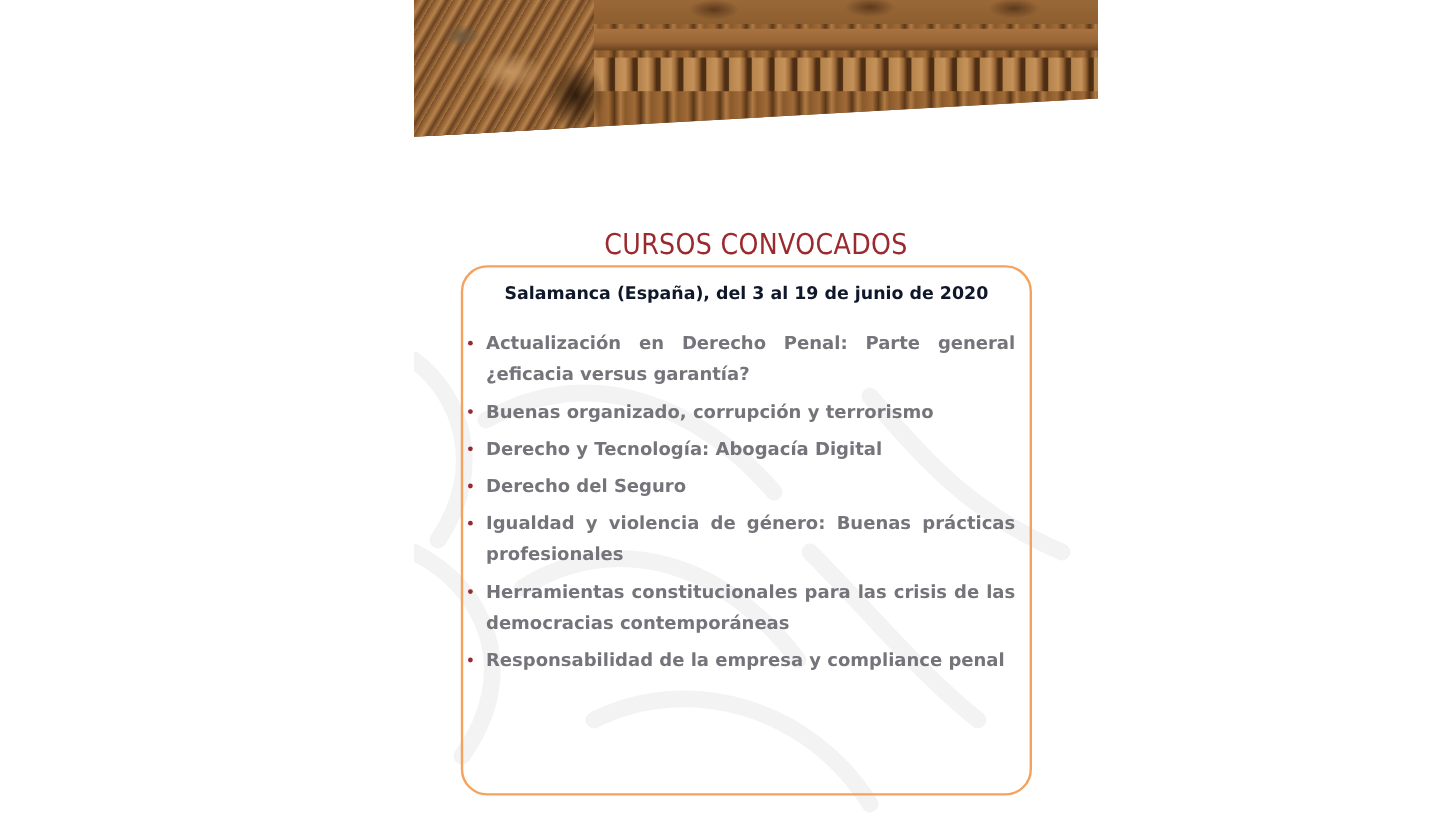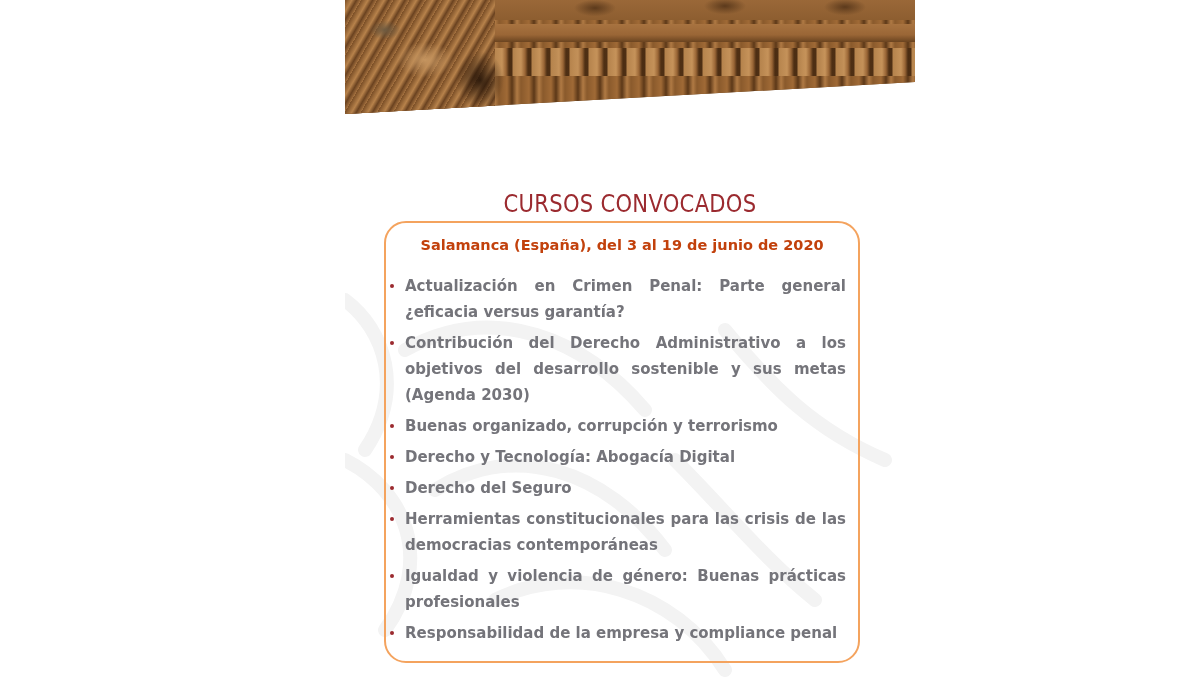--- a/index.html
+++ b/index.html
@@ -101,21 +101,21 @@
       border-radius: 22px;
       box-sizing: border-box;
       background: transparent;
     }
     .subtitle {
       position: absolute;
       left: 384px;
       width: 476px;
       top: 237px;
       text-align: center;
-      color: #c2410c;
+      color: #0f172a;
       font-size: 14.5px;
       font-weight: bold;
     }
     .courses {
       position: absolute;
       left: 390px;
       top: 273px;
       width: 456px;
       margin: 0;
       padding: 0;
@@ -172,45 +172,41 @@
 
   <h1 class="title">CURSOS CONVOCADOS</h1>
 
   <div class="box"></div>
 
   <div class="subtitle">Salamanca (España), del 3 al 19 de junio de 2020</div>
 
   <ul class="courses">
     <li class="first">
       <span class="bullet"></span>
-      <span>Actualización en Crimen Penal: Parte general ¿eficacia versus garantía?</span>
-    </li>
-    <li>
-      <span class="bullet"></span>
-      <span>Contribución del Derecho Administrativo a los objetivos del desarrollo sostenible y sus metas (Agenda 2030)</span>
+      <span>Actualización en Derecho Penal: Parte general ¿eficacia versus garantía?</span>
     </li>
     <li>
       <span class="bullet"></span>
       <span>Buenas organizado, corrupción y terrorismo</span>
     </li>
     <li>
       <span class="bullet"></span>
       <span>Derecho y Tecnología: Abogacía Digital</span>
     </li>
     <li>
       <span class="bullet"></span>
       <span>Derecho del Seguro</span>
     </li>
     <li>
       <span class="bullet"></span>
+      <span>Igualdad y violencia de género: Buenas prácticas profesionales</span>
+    </li>
+    <li>
+      <span class="bullet"></span>
       <span>Herramientas constitucionales para las crisis de las democracias contemporáneas</span>
     </li>
     <li>
       <span class="bullet"></span>
-      <span>Igualdad y violencia de género: Buenas prácticas profesionales</span>
-    </li>
-    <li>
-      <span class="bullet"></span>
       <span>Responsabilidad de la empresa y compliance penal</span>
     </li>
   </ul>
 
 </div>
 
 </body></html>

